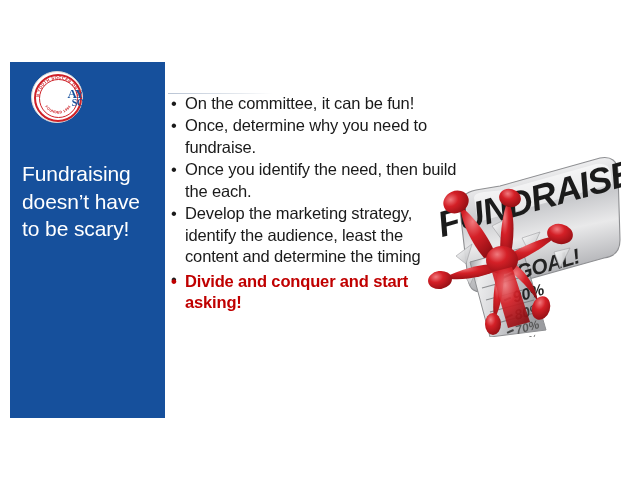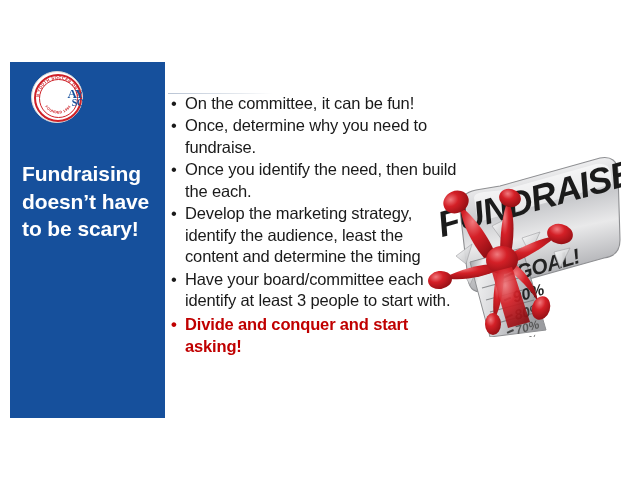--- a/index.html
+++ b/index.html
@@ -80,21 +80,21 @@
   #logo .letters .l2 { font-size: 10px; }
 
   
   #panel-title {
     position: absolute;
     left: 12px;
     top: 98px;
     width: 140px;
     color: #ffffff;
     font-size: 21px;
-    font-weight: bold;
+    font-weight: normal;
     line-height: 1.32;
     letter-spacing: -0.1px;
   }
 
   
   #content-area {
     position: absolute;
     left: 168px;
     top: 93px;
     width: 290px;
@@ -181,21 +181,21 @@
   </div>
 
   <div id="content-rule"></div>
 
   <div id="content-area">
     <ul class="bullets" id="bullet-list">
         <li><span class="dot">•</span><span>On the committee, it can be fun!</span></li>
         <li><span class="dot">•</span><span>Once, determine why you need to fundraise.</span></li>
         <li><span class="dot">•</span><span>Once you identify the need, then build the each.</span></li>
         <li><span class="dot">•</span><span>Develop the marketing strategy, identify the audience, least the content and determine the timing</span></li>
-        <li><span class="dot">•</span><span>Have your board/committee each identify at least 3 people to start with.</span></li>
+        <li><span class="dot">•</span></li>
         <li class="emph spaced"><span class="dot">•</span><span>Divide and conquer and start asking!</span></li>
       </ul>
   </div>
 
   <div id="thermo">
     <svg width="217" height="185" viewBox="0 0 217 185" aria-hidden="true">
       <defs>
         <linearGradient id="glassG" x1="0" y1="0" x2="0.25" y2="1">
           <stop offset="0%" stop-color="#ffffff"></stop>
           <stop offset="18%" stop-color="#f3f3f4"></stop>

